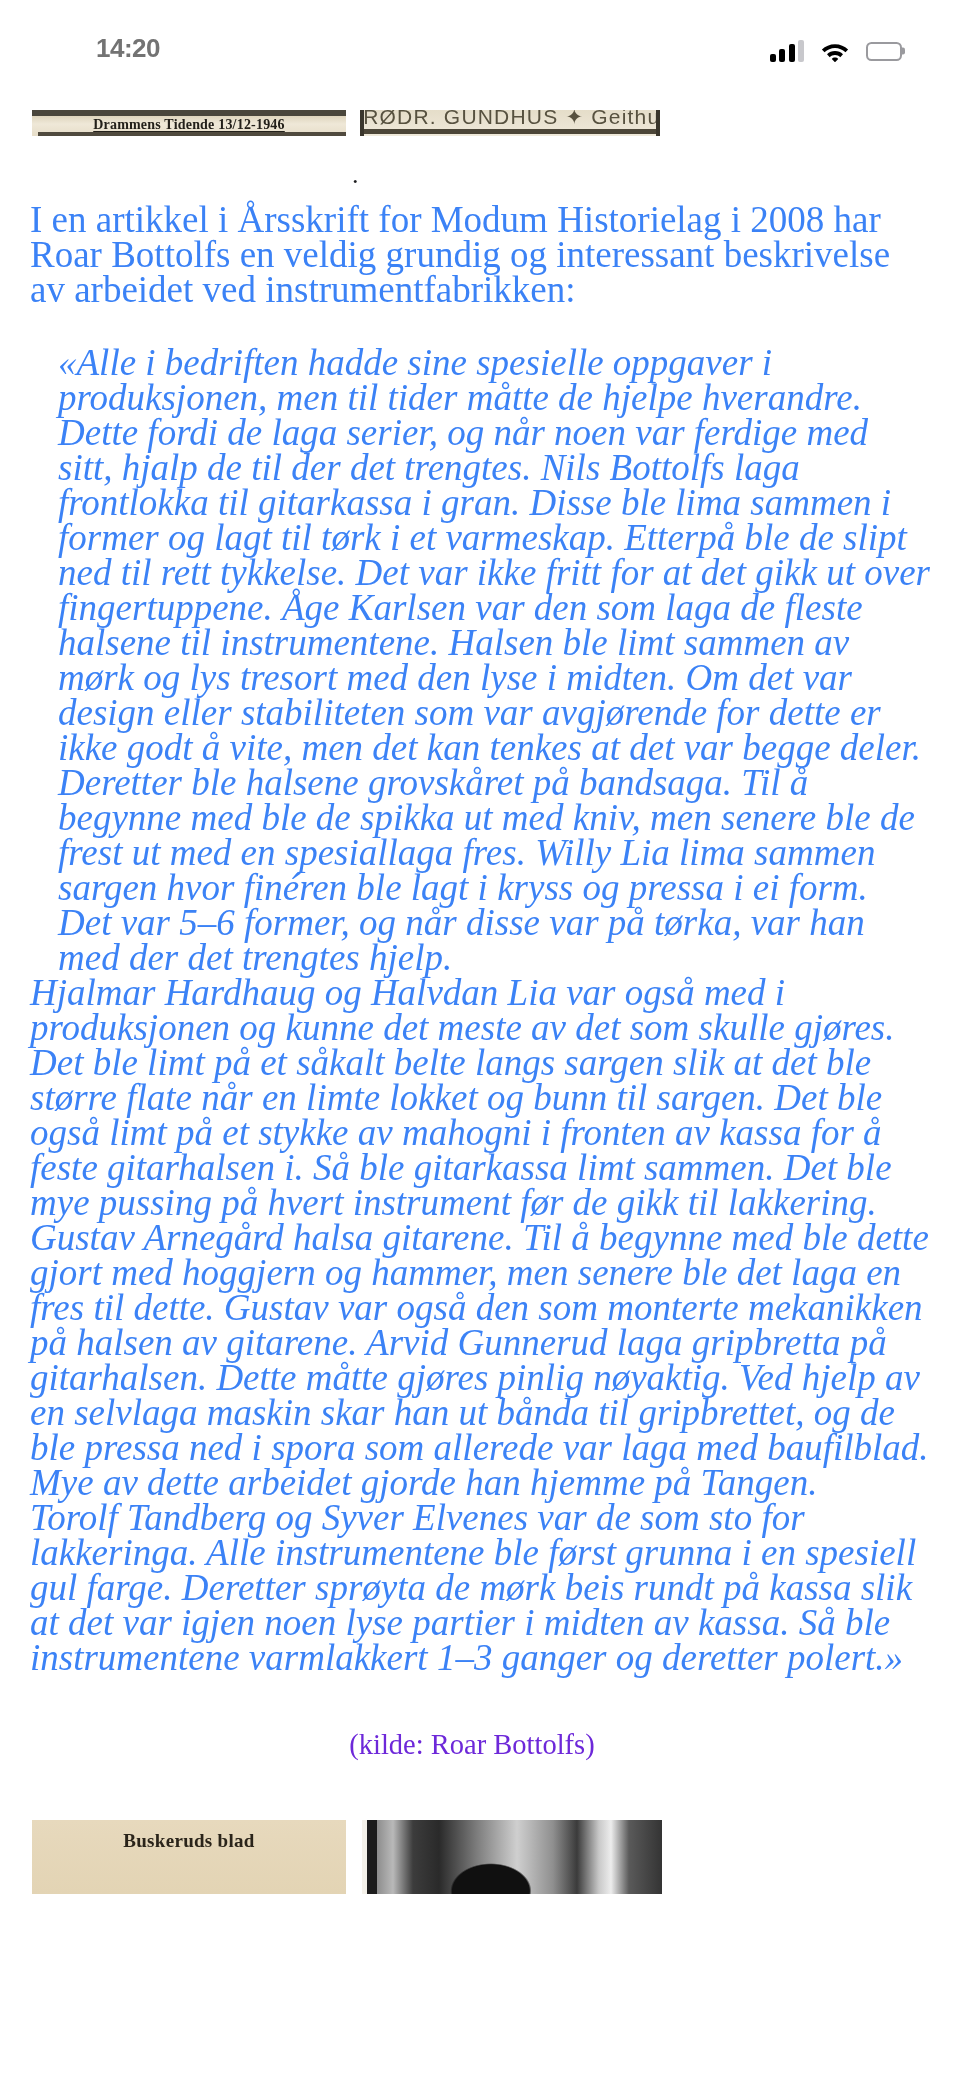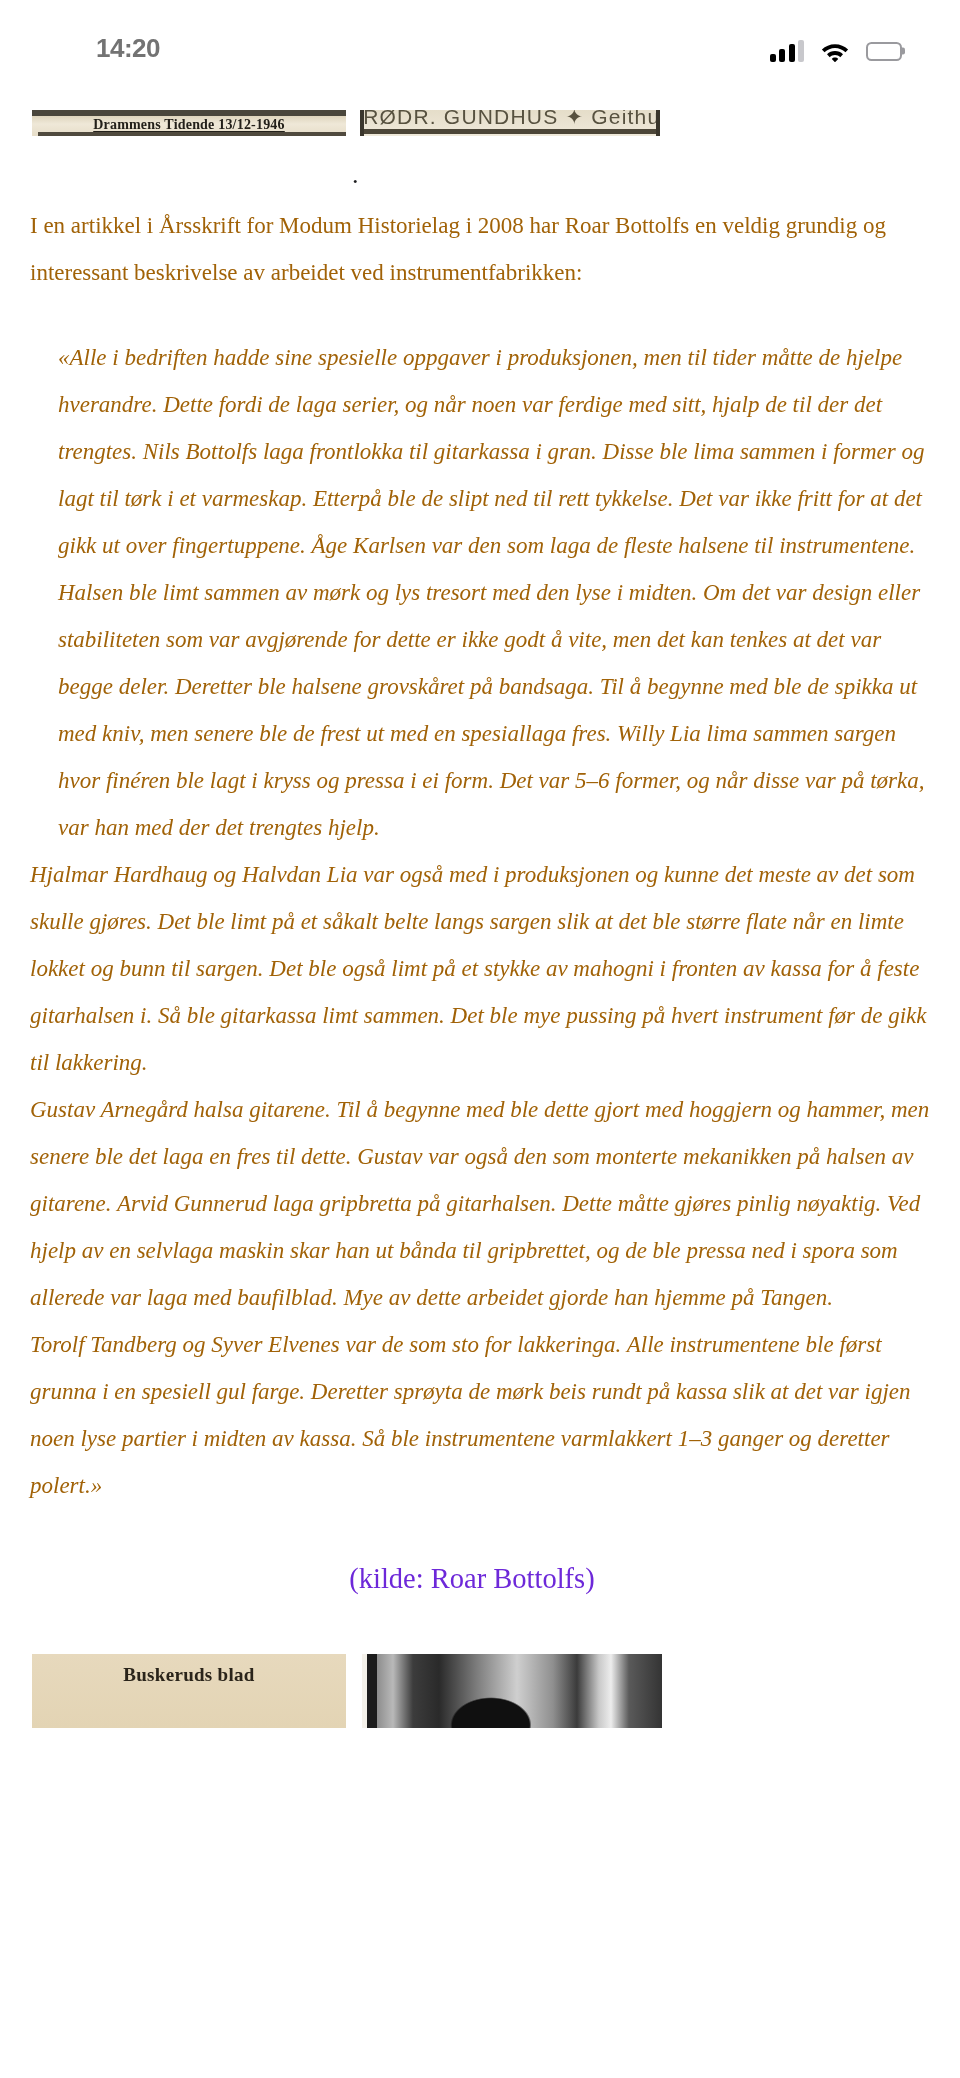--- a/index.html
+++ b/index.html
@@ -178,23 +178,23 @@
     color: #1d1d1f;
     margin-top: 26px;
     height: 26px;
   }
 
   
   .body-text {
     padding: 0 30px 0 30px;
   }
   .para {
-    font-size: 23px;
-    line-height: 47px;
-    color: #a16207;
+    font-size: 37px;
+    line-height: 35px;
+    color: #3b82f6;
     margin: 0;
     hyphens: none;
   }
   .para.intro {
     margin-top: 14px;
     text-indent: 0;
   }
   .para.quote {
     font-style: italic;
   }

